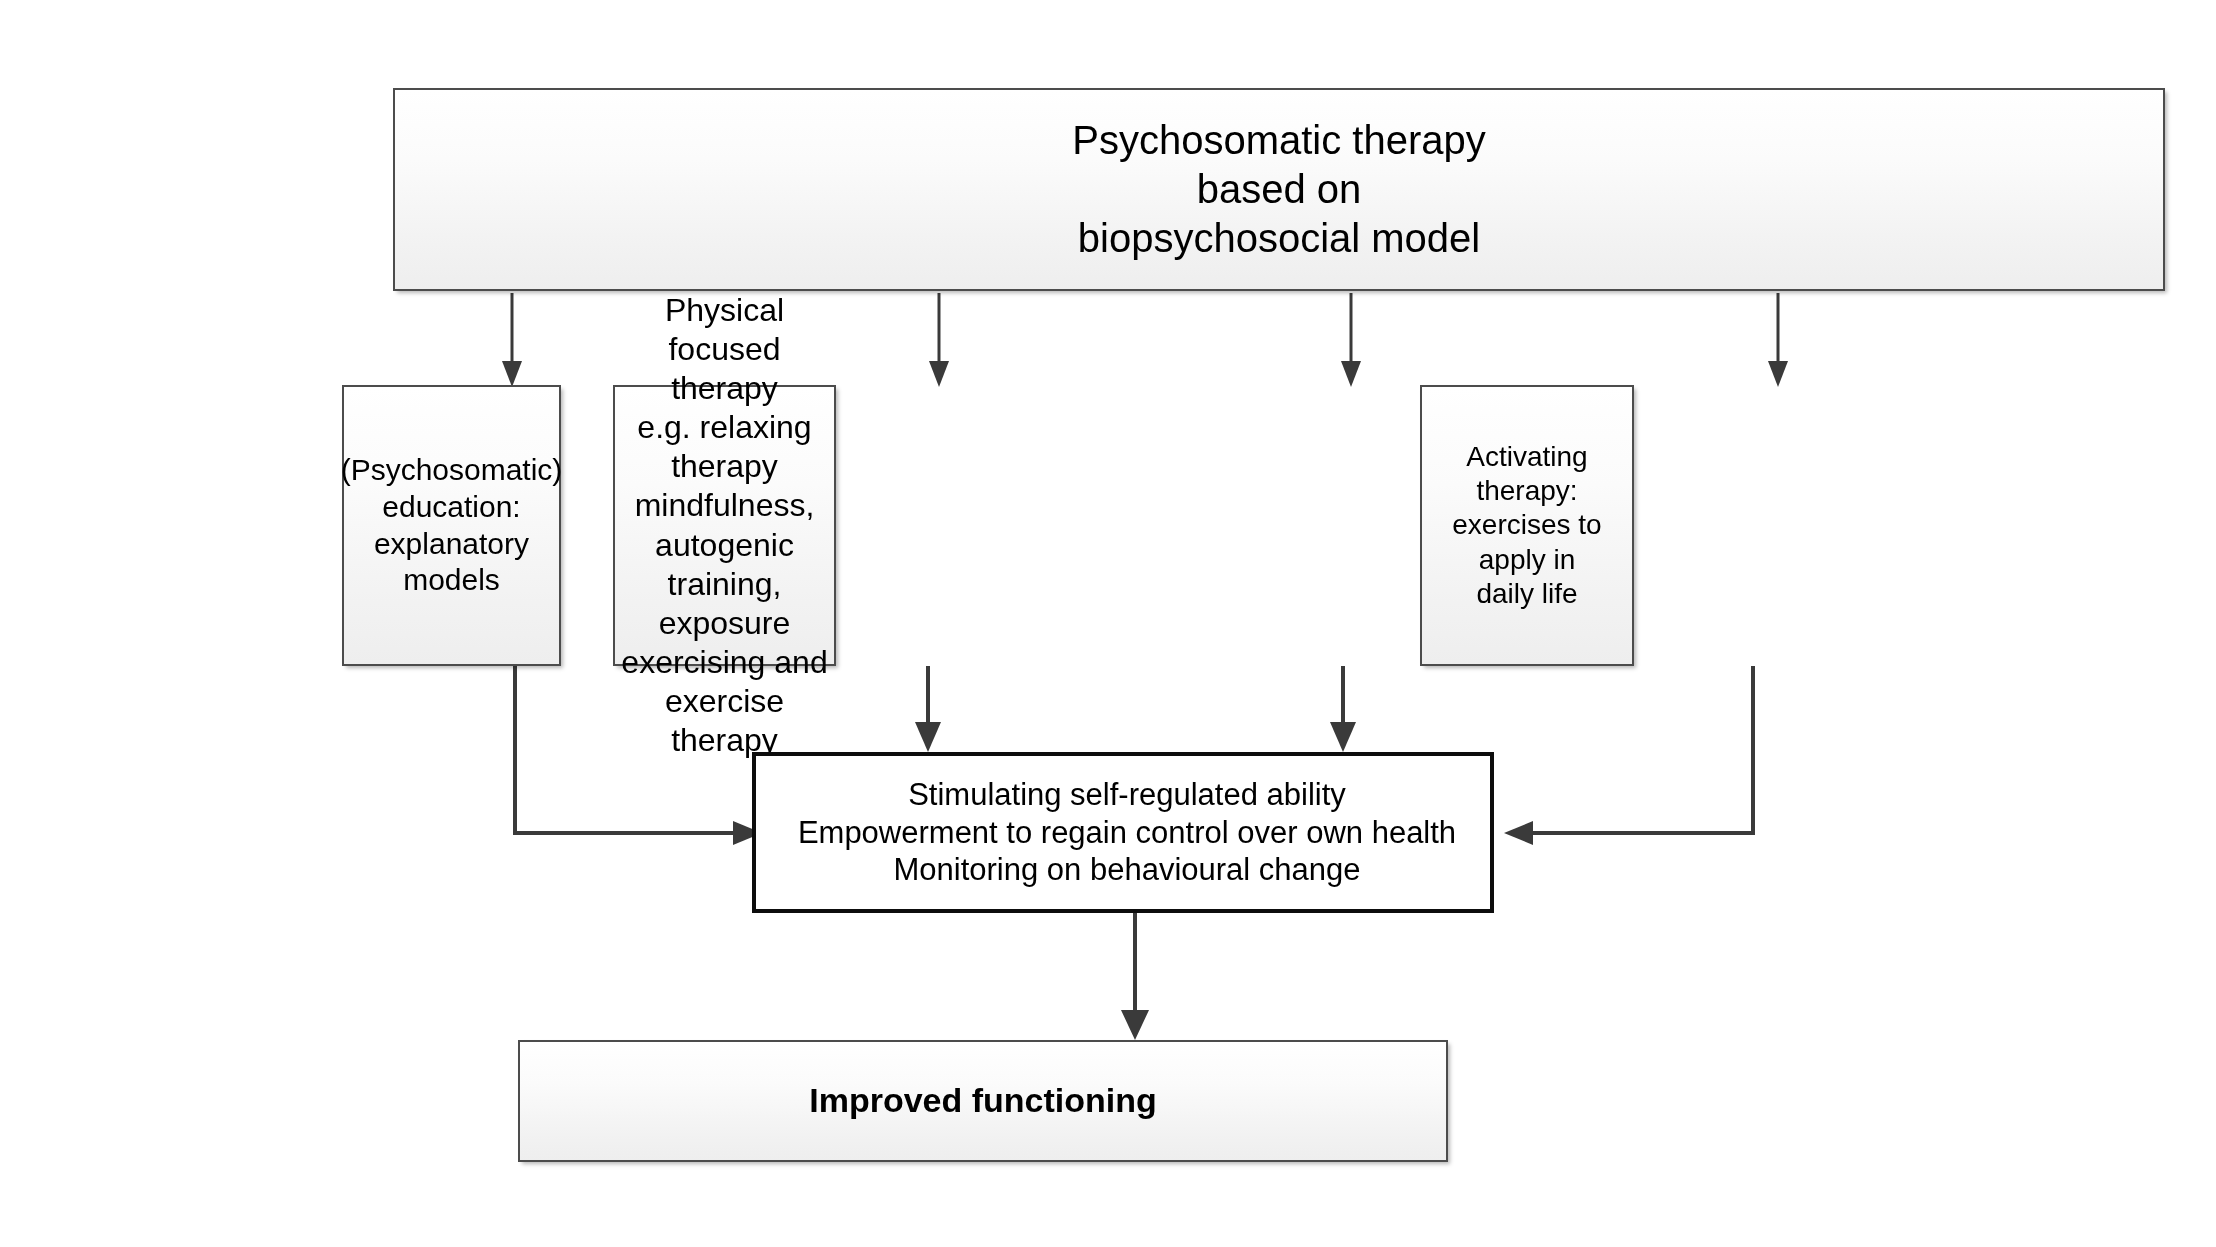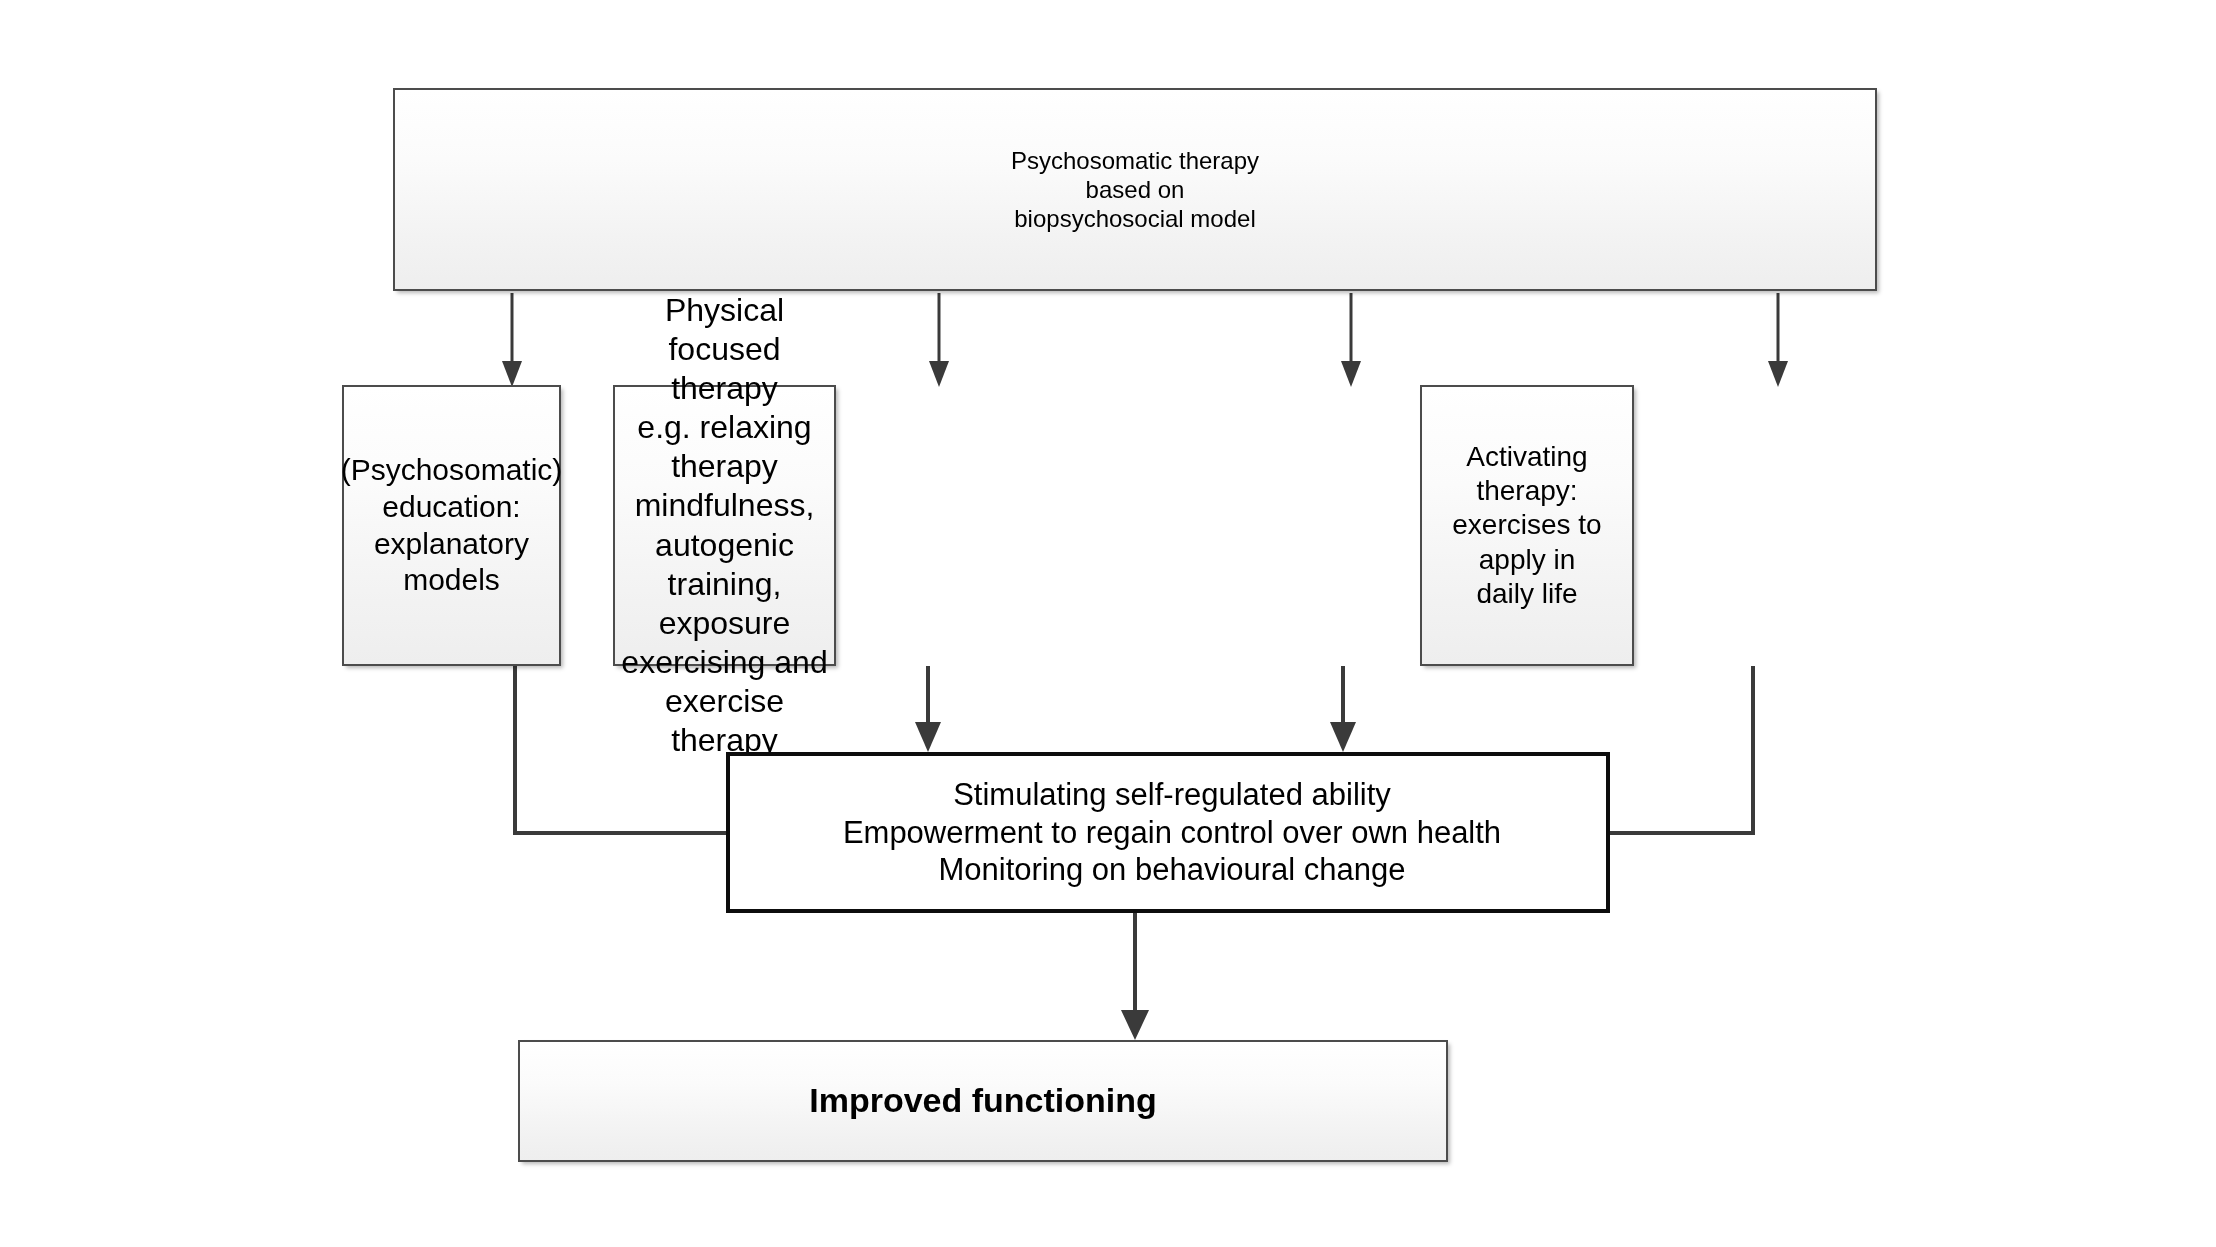--- a/index.html
+++ b/index.html
@@ -35,26 +35,26 @@
     background: linear-gradient(180deg, #ffffff 0%, #fbfbfb 35%, #f2f2f2 78%, #eeeeee 100%);
     box-shadow: 3px 3px 4px -1px rgba(0,0,0,0.28);
   }
 
   
   .node.plain {
     border: 4px solid #0d0d0d;
     background: #ffffff;
   }
 
-  #node-top         { left: 393px;  top: 88px;   width: 1484px; height: 203px; font-size: 24px; }
+  #node-top         { left: 393px;  top: 88px;   width: 1772px; height: 203px; font-size: 40px; }
   #node-education   { left: 342px;  top: 385px;  width: 219px;  height: 281px; font-size: 30px; }
   #node-physical    { left: 613px;  top: 385px;  width: 223px;  height: 281px; font-size: 32px; }
   #node-cognitive   { left: 1158px; top: 385px;  width: 211px;  height: 281px; font-size: 28px; }
   #node-activating  { left: 1420px; top: 385px;  width: 214px;  height: 281px; font-size: 28px; }
-  #node-central     { left: 726px;  top: 752px;  width: 884px;  height: 161px; font-size: 31px; padding-left: 8px; }
+  #node-central     { left: 752px;  top: 752px;  width: 742px;  height: 161px; font-size: 31px; padding-left: 8px; }
   #node-improved    { left: 518px;  top: 1040px; width: 930px; height: 122px; font-size: 34px; font-weight: bold; }
 
   
   #connectors {
     position: absolute;
     left: 0;
     top: 0;
     width: 2216px;
     height: 1247px;
     pointer-events: none;

